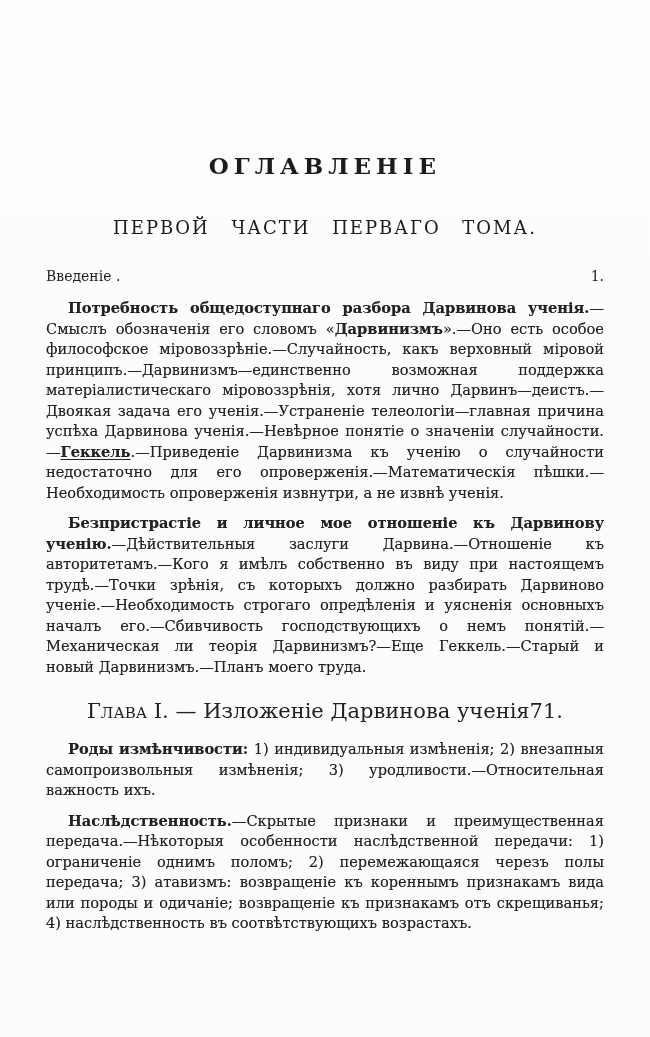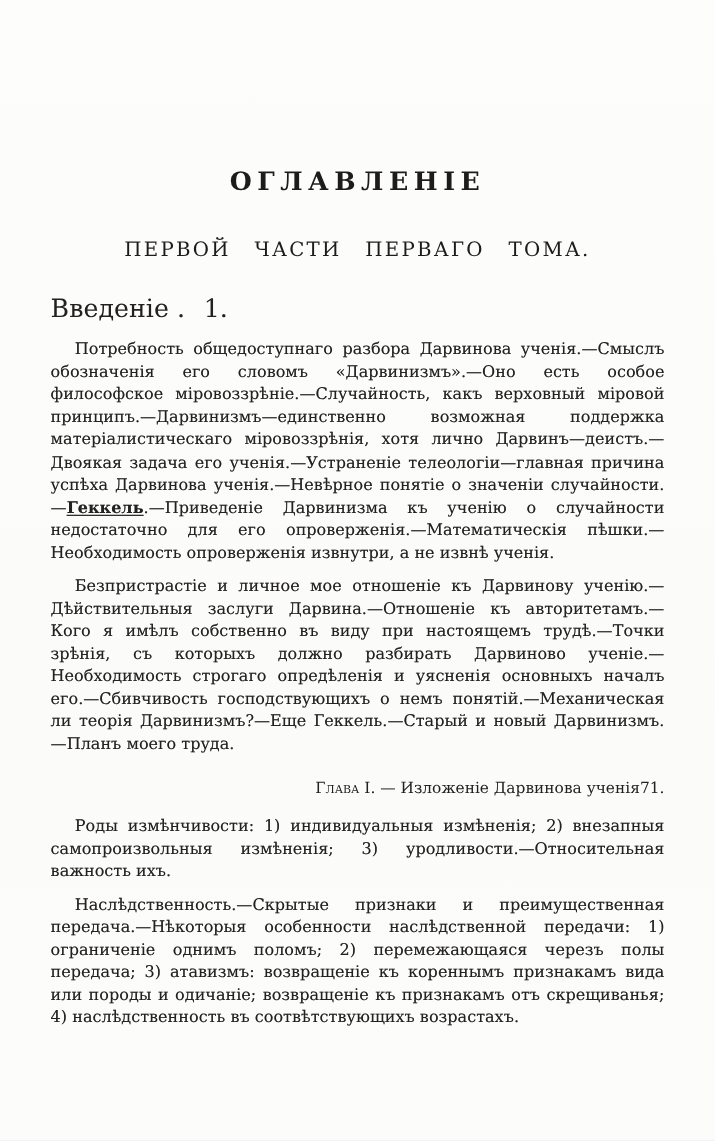--- a/index.html
+++ b/index.html
@@ -31,44 +31,44 @@
     margin: 0 0 30px 0;
     text-align: center;
     font-size: 18px;
     font-weight: 400;
     letter-spacing: 2px;
     word-spacing: 14px;
     color: #1e1c1a;
   }
   .entry-line {
     display: flex;
+    justify-content: space-between;
     align-items: baseline;
-    font-size: 23px;
+    font-size: 14px;
     margin: 0 0 14px 0;
     color: #232120;
-    gap: 17px;
   }
   .chapter-line {
     display: flex;
-    justify-content: flex-end;
+    justify-content: center;
     align-items: baseline;
-    font-size: 14px;
+    font-size: 21px;
     margin: 22px 0 16px 0;
     color: #232120;
   }
   .sc { font-variant: small-caps; }
   .para {
     margin: 0 0 10px 0;
     text-align: justify;
     text-indent: 22px;
     font-size: 14.6px;
     line-height: 20.5px;
     text-shadow: 0 0 0.5px rgba(30,28,26,0.45);
   }
-  .lead { font-weight: 400; }
+  .lead { font-weight: 700; }
   .u { text-decoration: underline; text-underline-offset: 2px; font-weight: bold; }
 </style>
 </head>
 <body>
 
 <div class="scan-page">
 
   <h1 class="page-title">ОГЛАВЛЕНІЕ</h1>
 
   <h2 class="page-subtitle">ПЕРВОЙ ЧАСТИ ПЕРВАГО ТОМА.</h2>

